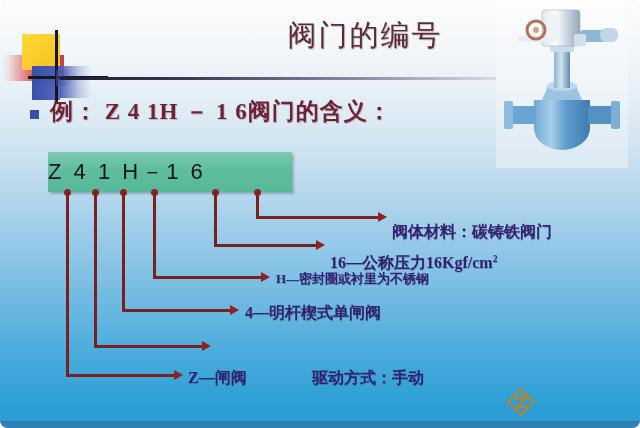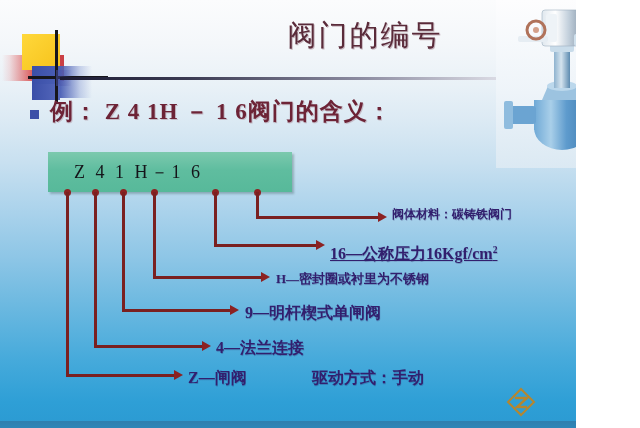--- a/index.html
+++ b/index.html
@@ -2,25 +2,26 @@
 <html><head>
 <meta charset="utf-8">
 <style>
   html,body{margin:0;padding:0;}
   body{
     width:640px;height:428px;overflow:hidden;
     font-family:"Liberation Serif",serif;
     background:#ffffff;
   }
   #slide{
-    position:relative;width:576px;height:428px;overflow:hidden;
+    position:relative;width:640px;height:428px;overflow:hidden;
     background:linear-gradient(to bottom,
        #fbfcfd 0%, #f4f7fa 10%, #e9f1f7 20%, #dceaf4 28%,
        #c8e0f0 38%, #aed4ec 48%, #8ec6e6 60%, #6ab8e0 72%,
        #46aadb 84%, #2e9fd6 94%, #2b9ad2 100%);
+    border-radius:8px;
   }
   #bottomstrip{
     position:absolute;left:0;bottom:0;width:640px;height:7px;
     background:linear-gradient(to bottom,#2f7fae,#2d86b8);
   }
 
   
   .deco{position:absolute;}
   .deco-yellow{left:22px;top:34px;width:38px;height:36px;
     background:linear-gradient(135deg,#ffd83b,#f6c21b);}
@@ -67,23 +68,23 @@
   #valve{position:absolute;left:496px;top:0px;width:132px;height:168px;overflow:hidden;}
 
   
   #codebox{
     position:absolute;left:48px;top:152px;width:244px;height:40px;
     background:linear-gradient(to bottom,#7cc9ae 0%,#5fbd9f 45%,#57b99a 100%);
     box-shadow:2px 2px 2px rgba(60,90,90,.35);
     display:flex;align-items:center;
   }
   #codetext{
-    font-family:Liberation Serif, serif;
-    font-size:18px;color:#15151a;letter-spacing:3px;
-    padding-left:26px;white-space:nowrap;
+    font-family:Liberation Sans, sans-serif;
+    font-size:22px;color:#15151a;letter-spacing:3px;
+    padding-left:0;white-space:nowrap;
   }
 
   
   .lead{position:absolute;background:#7a2020;}
   .dot{position:absolute;width:7px;height:7px;border-radius:50%;background:#8c2222;}
   .arrow{position:absolute;width:0;height:0;
     border-top:5px solid transparent;border-bottom:5px solid transparent;
     border-left:9px solid #8c2222;}
 
   
@@ -209,29 +210,28 @@
   <div class="dot" style="left:92px;top:189px;"></div>
   <div class="lead" style="left:94px;top:192px;width:3px;height:153px;"></div>
   <div class="lead" style="left:94px;top:345px;width:110px;height:3px;"></div>
   <div class="arrow" style="left:202px;top:341px;"></div>
 
   <div class="dot" style="left:64px;top:189px;"></div>
   <div class="lead" style="left:66px;top:192px;width:3px;height:182px;"></div>
   <div class="lead" style="left:66px;top:374px;width:110px;height:3px;"></div>
   <div class="arrow" style="left:174px;top:370px;"></div>
 
-  <div class="lbl" style="left:392px;top:206px;font-size:12px;font-family:Liberation Serif, serif;">阀体材料：碳铸铁阀门</div>
-
-  <div class="lbl" style="left:330px;top:244px;font-size:16px;text-decoration:underline;"><span>16—公称压力16Kgf/cm</span><sup>2</sup></div>
+  <div class="lbl" style="left:392px;top:222px;font-size:16px;font-family:Liberation Serif, serif;">阀体材料：碳铸铁阀门</div>
+
+  <div class="lbl" style="left:330px;top:253px;font-size:16px;"><span>16—公称压力16Kgf/cm</span><sup>2</sup></div>
 
   <div class="lbl" style="left:276px;top:270px;font-size:13px;">H—密封圈或衬里为不锈钢</div>
 
-  <div class="lbl" style="left:245px;top:303px;font-size:16px;">9—明杆楔式单闸阀</div>
-
-  <div class="lbl" style="left:216px;top:338px;font-size:16px;">4—法兰连接</div>
+  <div class="lbl" style="left:245px;top:303px;font-size:16px;">4—明杆楔式单闸阀</div>
+
 
   <div class="lbl" style="left:312px;top:368px;font-size:16px;">驱动方式：手动</div>
 
   <div class="lbl" style="left:188px;top:368px;font-size:16px;">Z—闸阀</div>
 
   <div id="wm">
     <div id="wm-diamond">
       <svg width="30" height="30" viewBox="0 0 30 30">
         <path d="M15 2 L28 15 L15 28 L2 15 Z" fill="none" stroke="#b5862f" stroke-width="2"></path>
         <path d="M9 11 L21 11 L11 20 L21 20" fill="none" stroke="#b5862f" stroke-width="2.4"></path>

